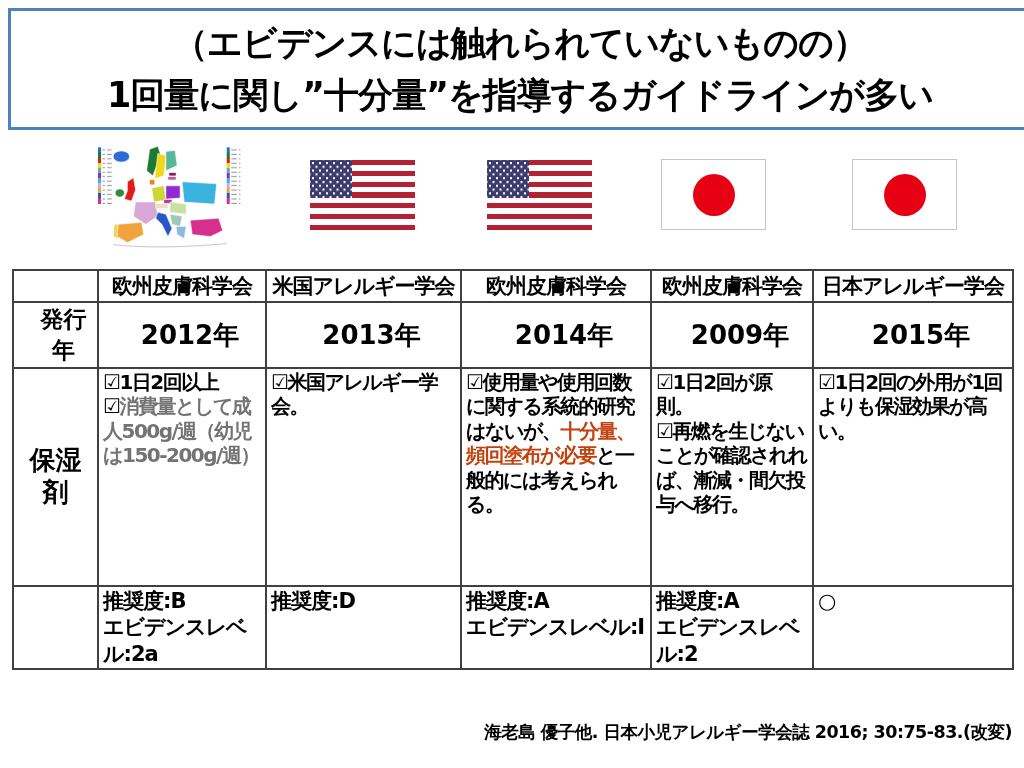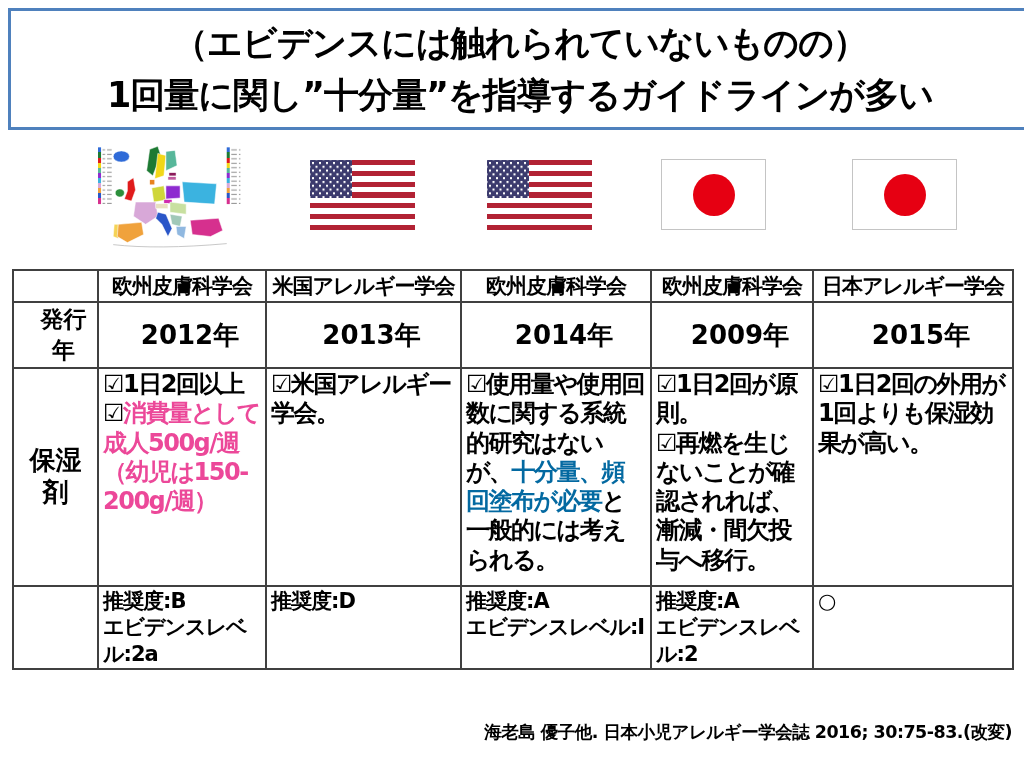--- a/index.html
+++ b/index.html
@@ -50,21 +50,21 @@
     position:absolute; left:12px; top:253px; width:1000px;
     border-collapse:collapse; table-layout:fixed;margin-top:16px;
   }
   table.guide td {
     border:2px solid #404040; overflow:hidden;
     padding:1px 4px; vertical-align:top; text-align:left;
   }
   tr.r-society td { height:32px; font-size:21px; text-align:center; vertical-align:middle; padding:0 1px; letter-spacing:-1px; white-space:nowrap; }
   tr.r-year td    { height:32px; font-size:26px; text-align:center; vertical-align:middle;padding-left:20px; }
   tr.r-year td.lab{ font-size:23px; }
-  tr.r-body td    { height:218px; font-size:24px; line-height:1.22; white-space:pre-wrap; letter-spacing:-1.5px; }
+  tr.r-body td    { height:218px; font-size:20px; line-height:1.22; white-space:pre-wrap; letter-spacing:-1.5px; }
   tr.r-body td.lab{ font-size:26px; text-align:center; vertical-align:middle; letter-spacing:0; }
   tr.r-rec td     { height:72px; font-size:21px; line-height:1.25; white-space:pre-wrap; letter-spacing:-1px; }
   td.vmid  { vertical-align:middle; }
   td.circle{ text-align:center; vertical-align:middle; font-size:32px; letter-spacing:0; }
 
   
   .citation {
     position:absolute; right:12px; top:720px;
     font-size:17.5px; letter-spacing:-0.5px;
   }
@@ -172,23 +172,23 @@
       <td class="lab">発行年</td>
       <td>2012年</td>
       <td>2013年</td>
       <td>2014年</td>
       <td>2009年</td>
       <td>2015年</td>
     </tr>
     <tr class="r-body">
       <td class="lab">保湿剤</td>
       <td><span>☑1日2回以上
-☑</span><span style="color: #ec4899;">消費量として成人500g/週（幼児は150-200g/週）</span></td>
+☑</span><span style="color: #737373;">消費量として成人500g/週（幼児は150-200g/週）</span></td>
       <td class="vmid"><span>☑米国アレルギー学会。</span></td>
-      <td><span>☑使用量や使用回数に関する系統的研究はないが、</span><span style="color: #0369a1;">十分量、頻回塗布が必要</span><span>と一般的には考えられる。</span></td>
+      <td><span>☑使用量や使用回数に関する系統的研究はないが、</span><span style="color: #c2410c;">十分量、頻回塗布が必要</span><span>と一般的には考えられる。</span></td>
       <td><span>☑1日2回が原則。
 ☑再燃を生じないことが確認されれば、漸減・間欠投与へ移行。</span></td>
       <td class="vmid"><span>☑1日2回の外用が1回よりも保湿効果が高い。</span></td>
     </tr>
     <tr class="r-rec">
       <td></td>
       <td>推奨度:B
 エビデンスレベル:2a</td>
       <td class="vmid">推奨度:D</td>
       <td class="vmid">推奨度:A

